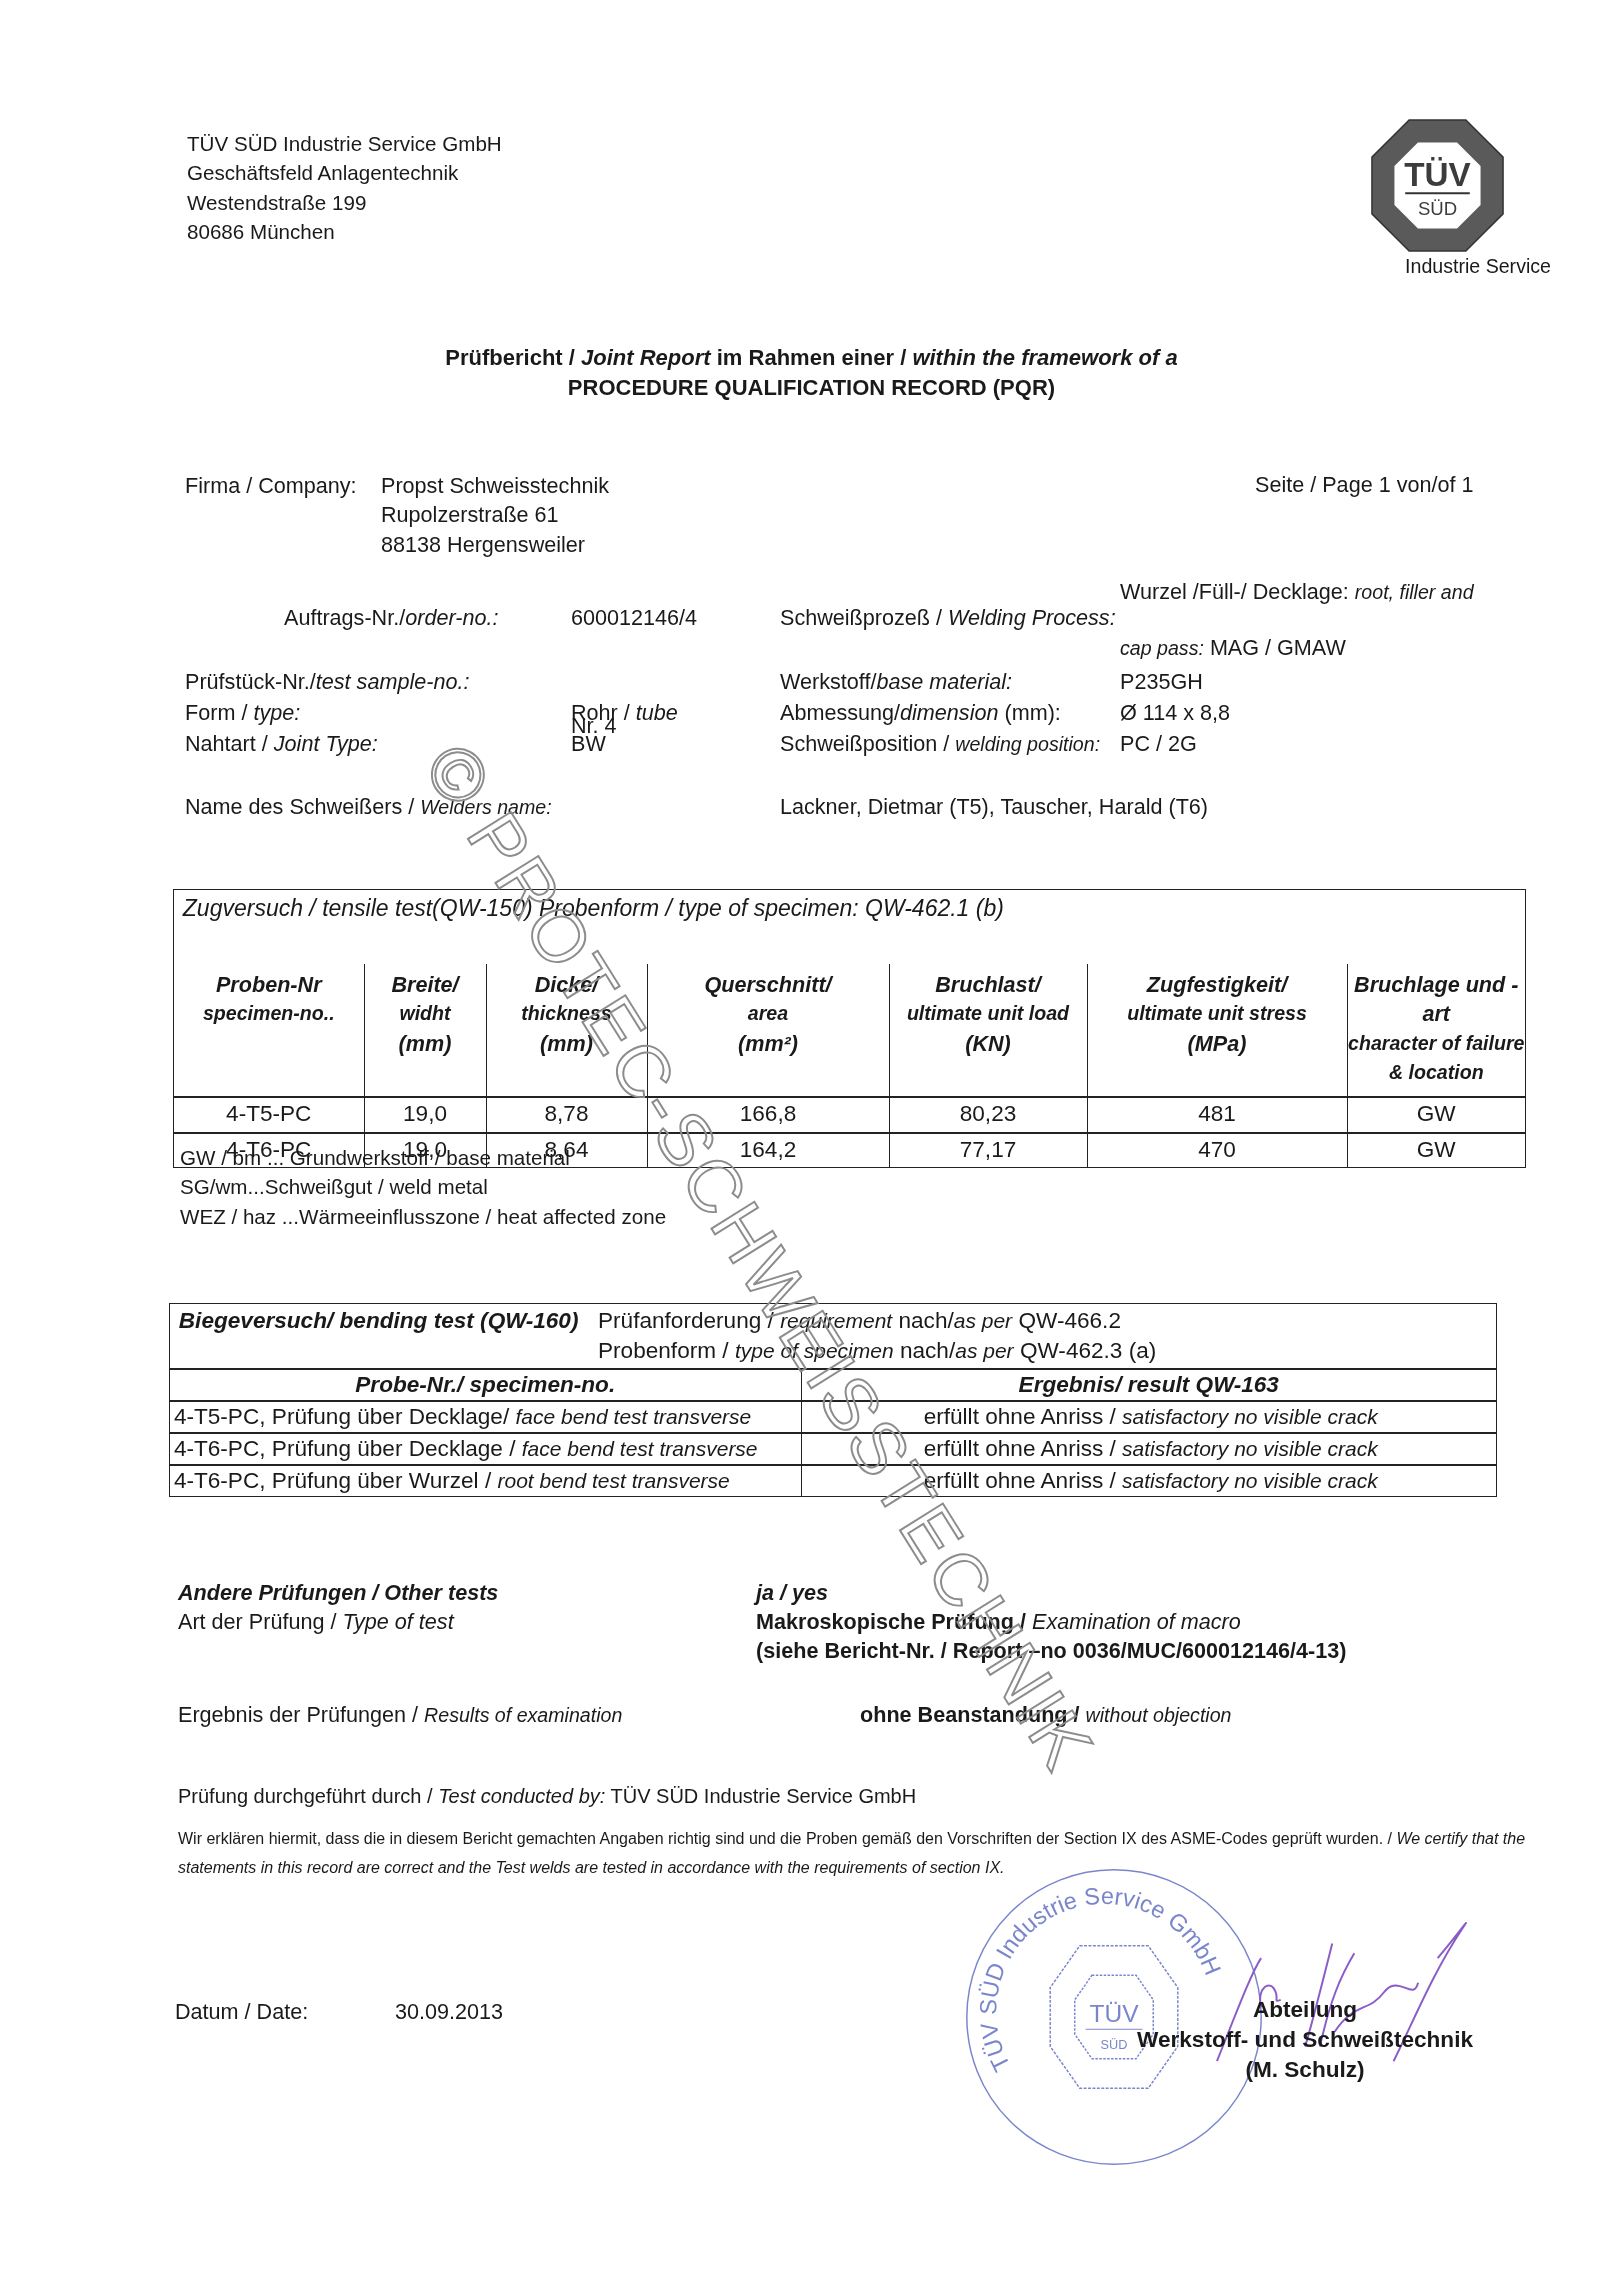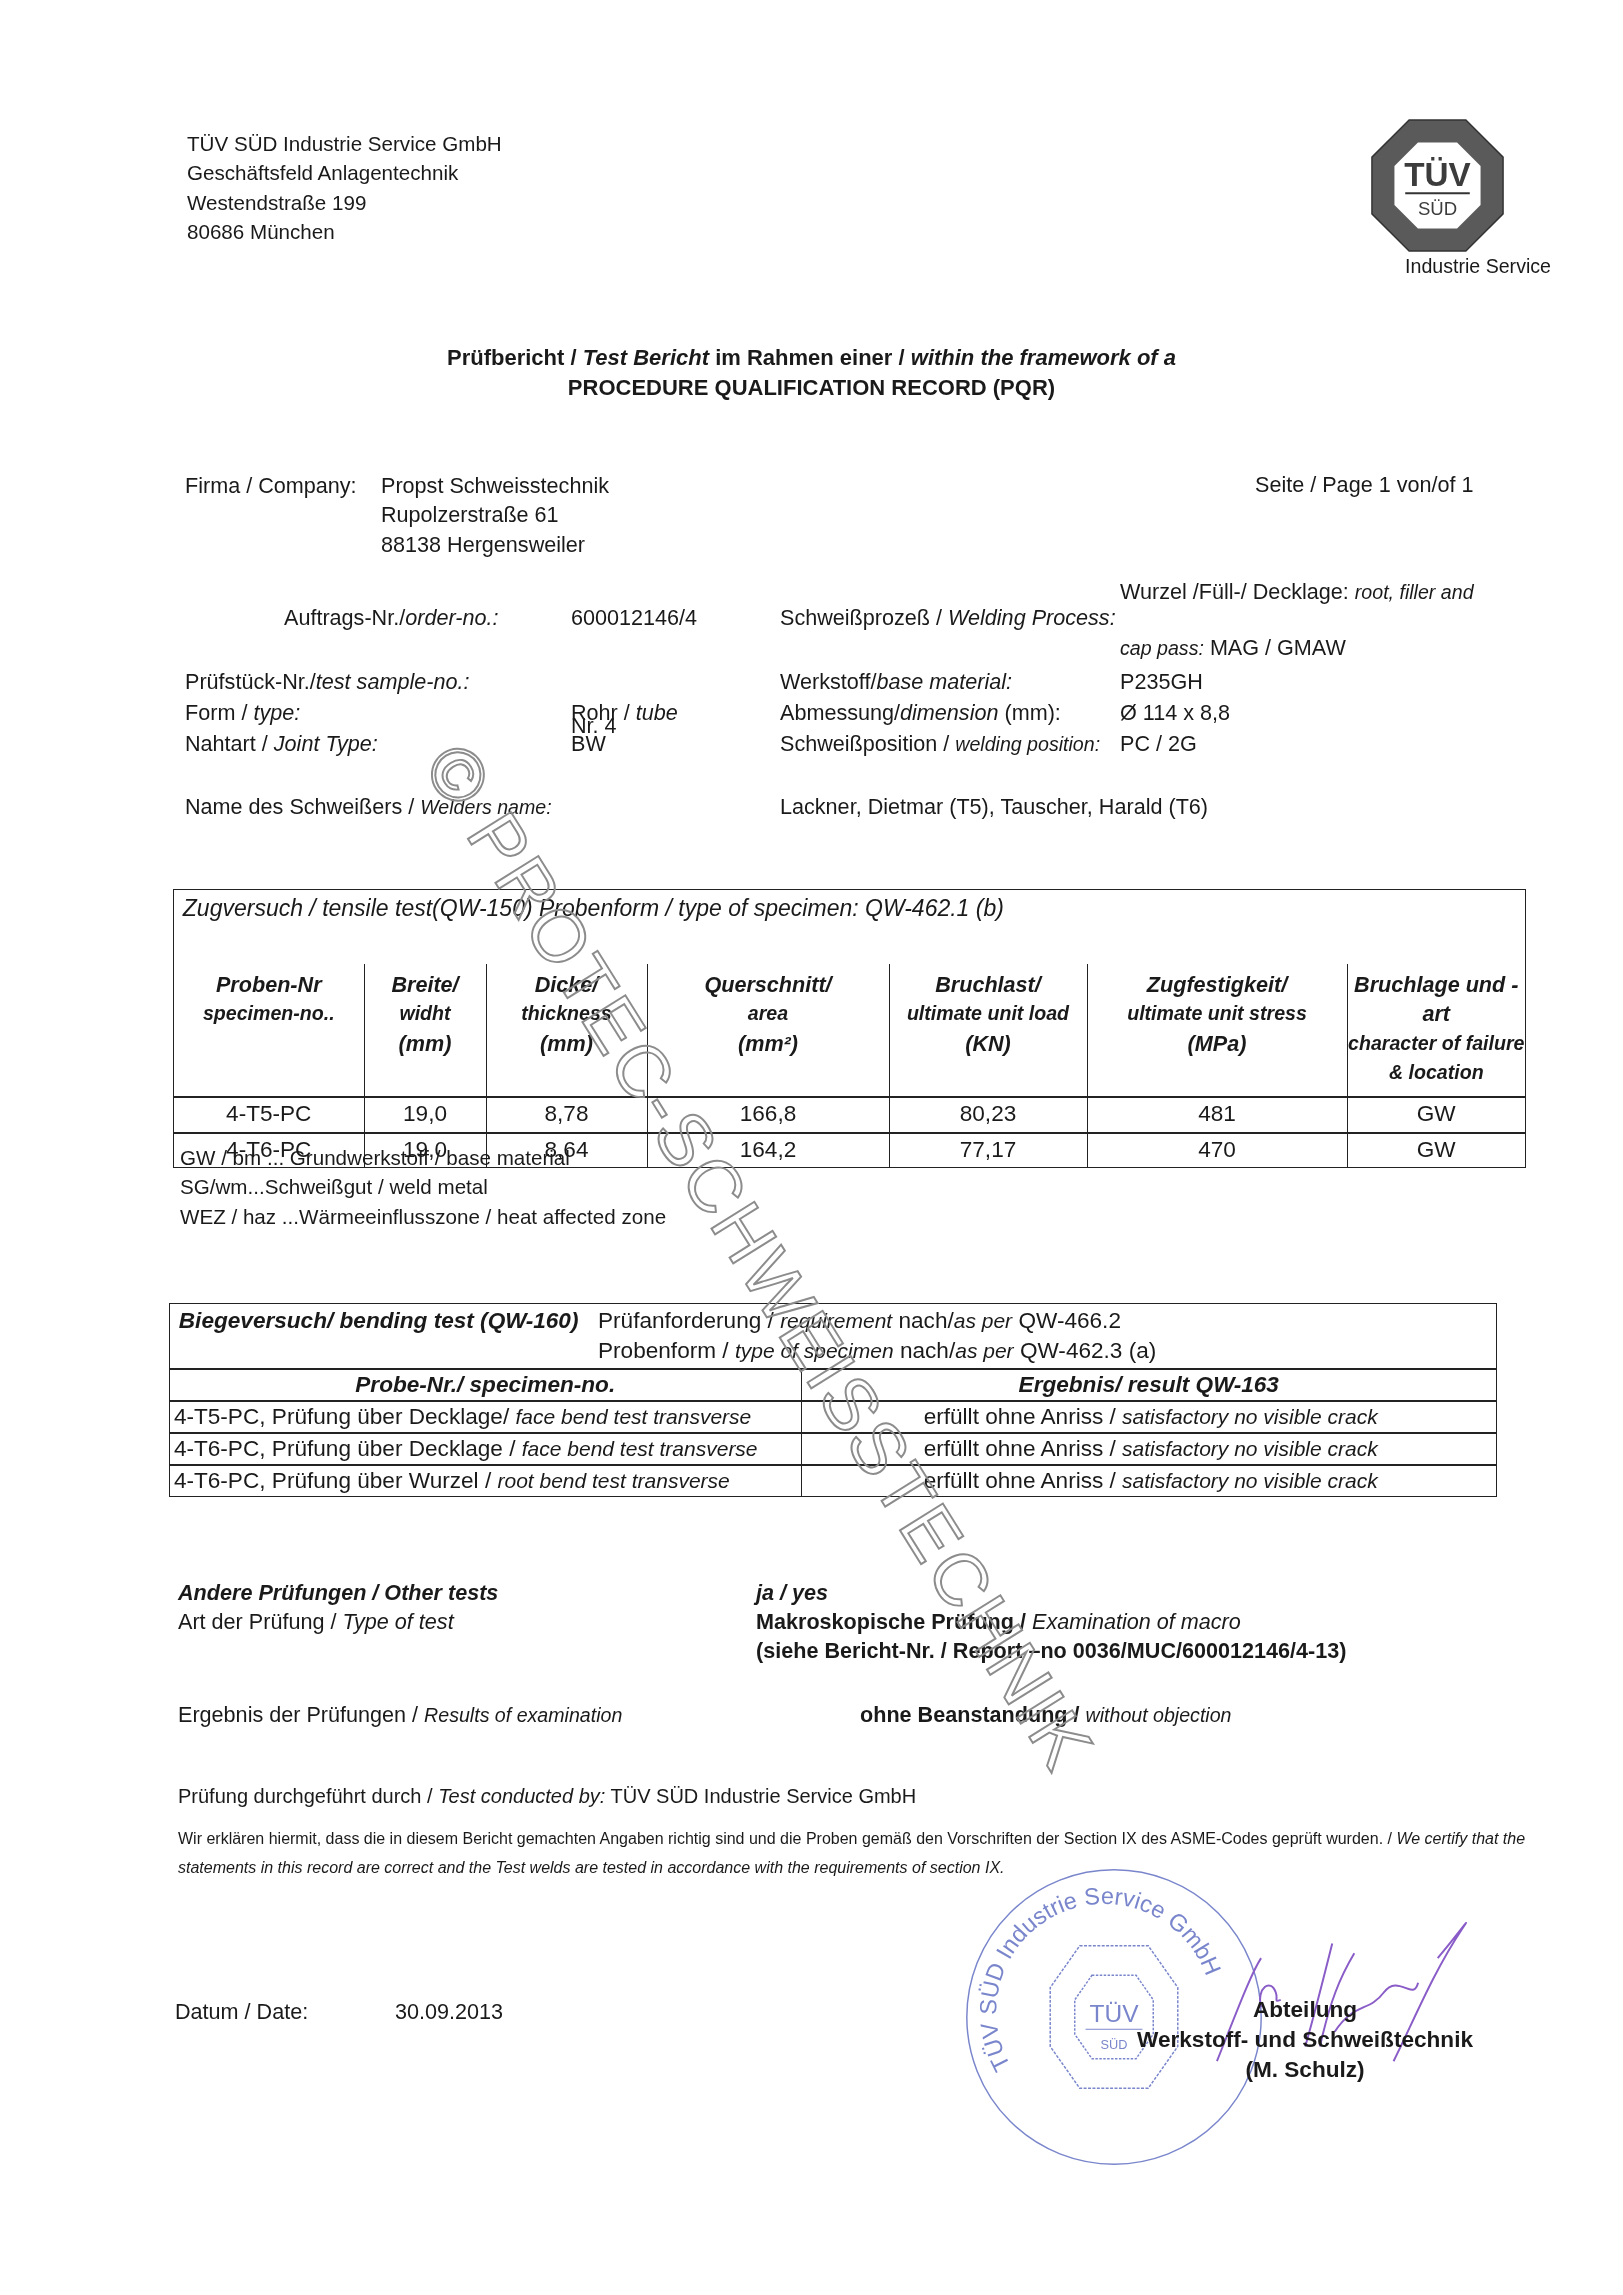--- a/index.html
+++ b/index.html
@@ -85,21 +85,21 @@
   <polygon points="100,52 180,52 228,100 228,180 180,228 100,228 52,180 52,100" fill="#ffffff"></polygon>
   <text x="140" y="142" text-anchor="middle" font-family="Liberation Sans, sans-serif" font-weight="bold" font-size="68" fill="#3c3c3c">TÜV</text>
   <line x1="74" y1="156" x2="206" y2="156" stroke="#333" stroke-width="4"></line>
   <text x="140" y="200" text-anchor="middle" font-family="Liberation Sans, sans-serif" font-size="38" fill="#3c3c3c">SÜD</text>
 </svg>
 <div id="logo-caption" class="abs">Industrie Service</div>
 
 <div id="title" class="abs">
   <div>
     <span>Prüfbericht /</span>
-    <span class="i">Test Bericht</span>
+    <span class="i">Joint Report</span>
     <span>im Rahmen einer /</span>
     <span class="i">within the framework of a</span>
   </div>
   <div>PROCEDURE QUALIFICATION RECORD (PQR)</div>
 </div>
 
 <div id="company-label" class="abs t">Firma / Company:</div>
 <div id="company-lines" class="abs">
   <div class="t">Propst Schweisstechnik</div>
   <div class="t">Rupolzerstraße 61</div>

